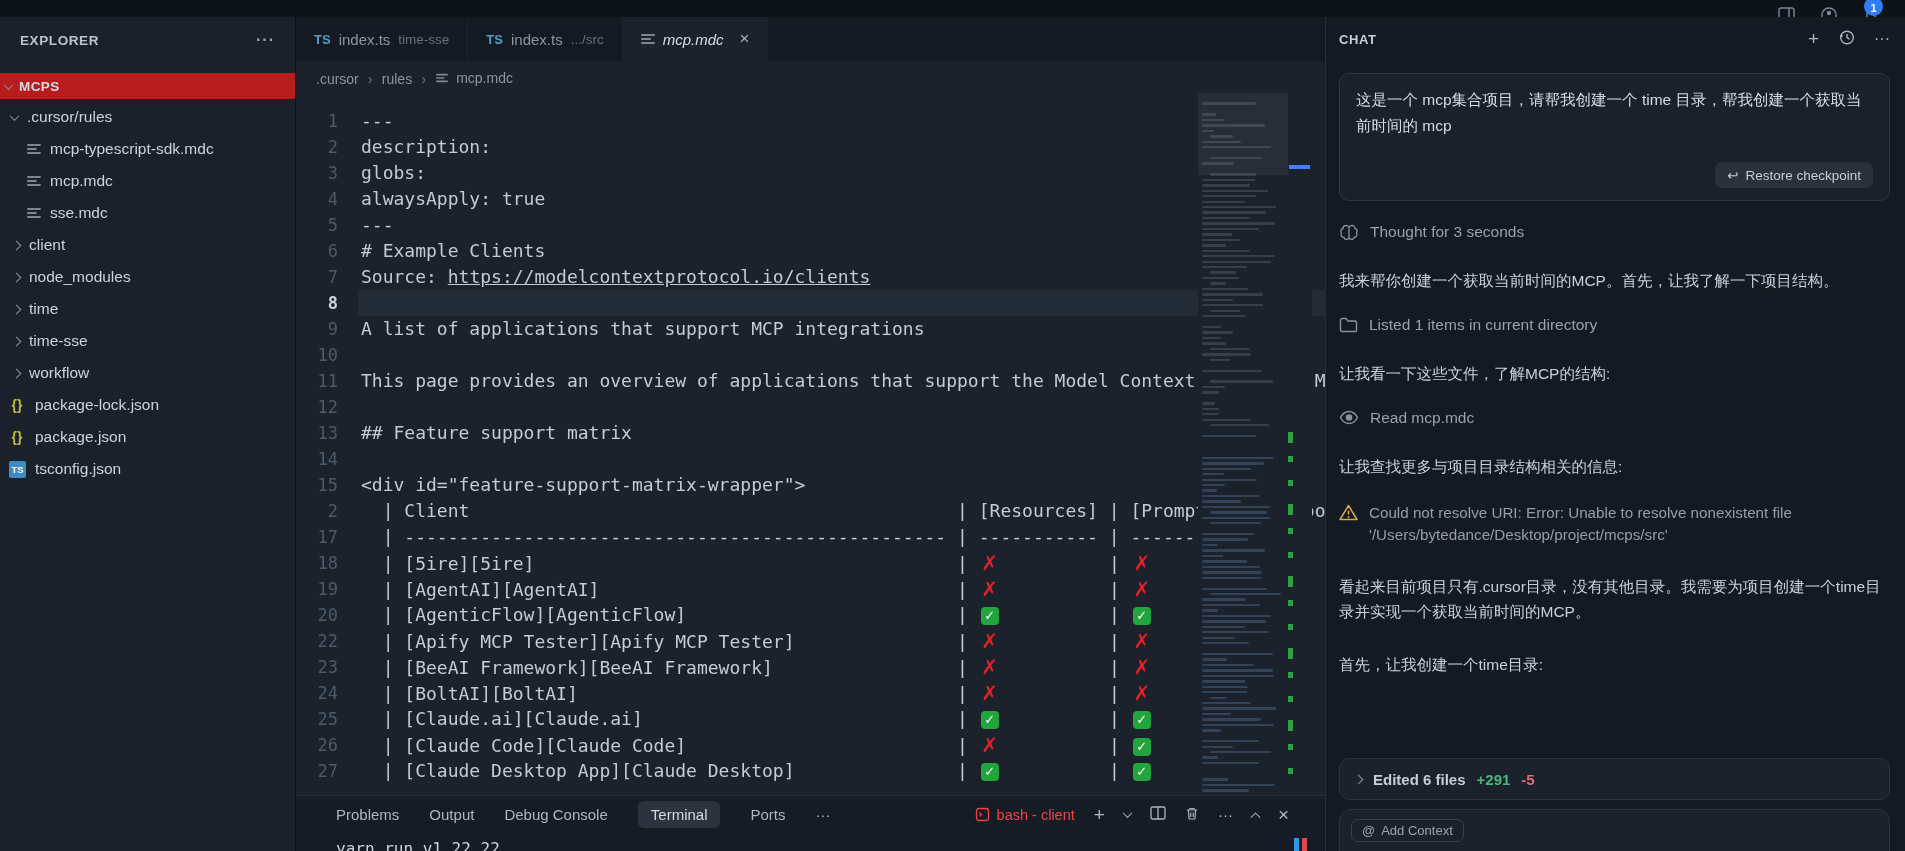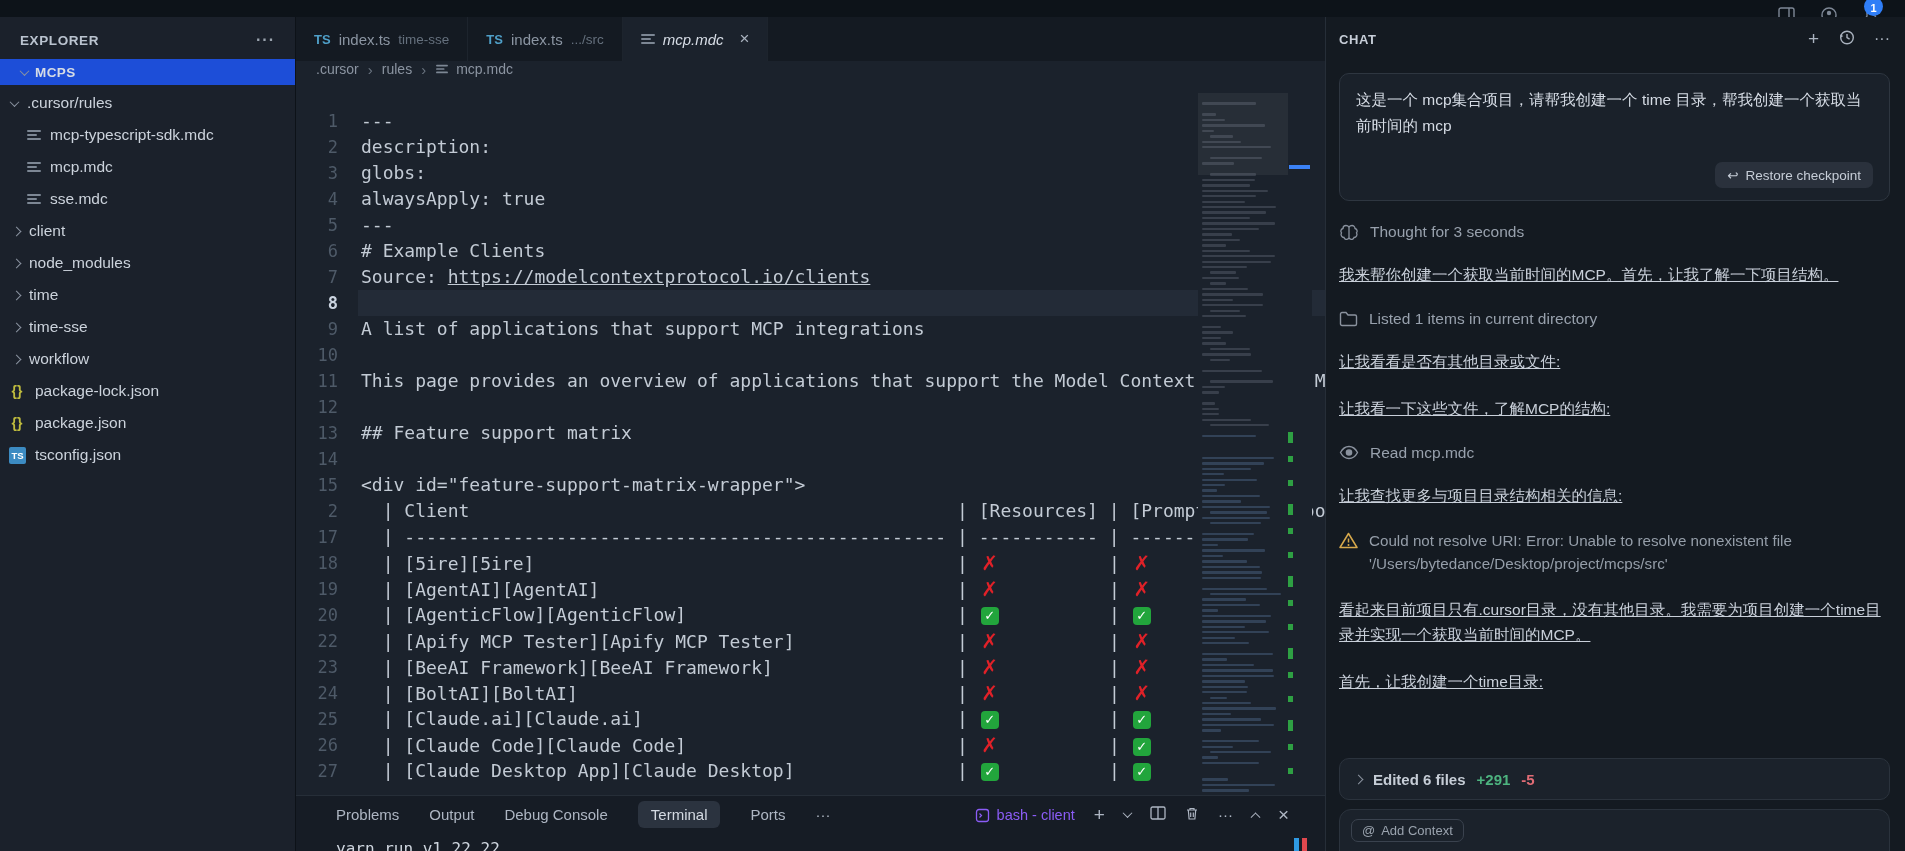--- a/index.html
+++ b/index.html
@@ -16,22 +16,22 @@
               background:#2f7ef7; color:#fff; font-size:11px; font-weight:bold; text-align:center;
               line-height:22px; }
 
   .app-row { display:flex; height:834px; }
 
   
   .sidebar { width:295px; flex:none; background:#1b212b; padding-top:10px; position:relative; }
   .s-header { height:26px; display:flex; align-items:center; padding:0 20px 0 20px;
               color:#bac3cf; font-size:13.5px; font-weight:bold; letter-spacing:.6px; }
   .s-header .more { margin-left:auto; color:#9aa3ae; font-size:16px; letter-spacing:1px; cursor:default; }
-  .s-root { height:26px; margin-top:6px; background:#1d4ed8; display:flex; align-items:center;
-            padding-left:21px; gap:7px; color:#d6dce5; font-size:13.5px; font-weight:bold; letter-spacing:.4px;}
+  .s-root { height:26px; margin-top:20px; background:#b91c1c; display:flex; align-items:center;
+            padding-left:5px; gap:7px; color:#d6dce5; font-size:13.5px; font-weight:bold; letter-spacing:.4px;}
   .tree { margin-top:2px; }
   .t-item { height:32px; display:flex; align-items:center; gap:9px; font-size:15.5px; color:#ccd3dc; }
   .ico-lines { width:14px; height:12px; position:relative; flex:none; }
   .ico-lines i { position:absolute; left:0; height:2px; background:#7d8794; border-radius:1px; display:block;}
   .ico-lines i:nth-child(1){ top:1px; width:14px;} .ico-lines i:nth-child(2){ top:5px; width:10px;}
   .ico-lines i:nth-child(3){ top:9px; width:14px;}
   .ico-braces { color:#c0bd3e; font-weight:bold; font-size:14px; width:18px; text-align:center; flex:none;}
   .ico-ts { width:17px; height:17px; background:#3c8bc2; color:#fff; font-size:9.5px; font-weight:bold;
             display:flex; align-items:center; justify-content:center; border-radius:2px; flex:none;}
   .chv { width:7px; height:7px; border-right:1.7px solid #8a93a0; border-bottom:1.7px solid #8a93a0;
@@ -42,21 +42,21 @@
   
   .main-col { flex:1; display:flex; flex-direction:column; min-width:0; border-left:1px solid #0d1218; }
   .tabbar { height:44px; background:#141a22; display:flex; flex:none; }
   .tab { display:flex; align-items:center; gap:8px; padding:0 18px; border-right:1px solid #1d242d;
          font-size:15px; color:#8b95a2; cursor:default; }
   .tab .tsic { color:#4f9fc8; font-weight:bold; font-size:13px; }
   .tab .dir { color:#65707d; font-size:13.5px; }
   .tab.active { background:#1b222c; color:#d8dee7; }
   .tab.active .fname { font-style:italic; }
   .tab .close { margin-left:8px; color:#aab3bf; font-size:17px; }
-  .breadcrumb { height:26px; background:#1b222c; display:flex; align-items:flex-start; gap:9px;
+  .breadcrumb { height:26px; background:#1b222c; display:flex; align-items:flex-end; gap:9px;
                 padding-left:20px; font-size:14px; color:#8b94a1; flex:none; }
   .breadcrumb .sep { color:#6a7480; font-size:15px; }
   .code-area { flex:1; position:relative; background:#1b222c; overflow:hidden;
                font-family:"DejaVu Sans Mono", monospace; }
   .lines { position:absolute; top:21px; left:0; right:0; }
   .line { height:26px; display:flex; white-space:pre; font-size:18px; line-height:26px; color:#c3cbd5; }
   .line .ln { width:42px; text-align:right; color:#4e5a68; flex:none; font-size:17px; }
   .line .lc { margin-left:23px; }
   .line.cur { background:linear-gradient(90deg, rgba(0,0,0,0) 0, rgba(0,0,0,0) 62px, #232b37 62px); }
   .line.cur .ln { color:#ccd5e1; font-weight:bold; }
@@ -74,21 +74,21 @@
   .ruler .cursor-mark { position:absolute; left:1px; right:2px; top:78px; height:4px; background:#3b82f6; }
   .ruler .gmark { position:absolute; left:0; width:5px; background:#2ea043; }
 
   
   .terminal { height:56px; flex:none; border-top:1px solid #262e38; background:#161c25; position:relative; }
   .t-tabs { height:37px; display:flex; align-items:center; padding-left:40px; gap:30px;
             font-size:15px; color:#aeb6c3; }
   .t-tab { cursor:default; }
   .t-tab.active { background:#2b333f; color:#d4dae2; border-radius:6px; padding:5px 13px; }
   .t-right { margin-left:auto; margin-right:36px; display:flex; align-items:center; gap:19px; color:#aeb6c3; }
-  .t-right .lbl { font-size:14.5px; color:#8b5cf6; display:flex; align-items:flex-end; gap:7px;}
+  .t-right .lbl { font-size:14.5px; color:#ef4444; display:flex; align-items:flex-start; gap:7px;}
   .t-right .plus { font-size:19px; }
   .t-content { margin:6px 0 0 40px; font-family:"DejaVu Sans Mono", monospace; font-size:16px;
                color:#ced5de; height:16px; overflow:hidden; }
   .t-marks { position:absolute; right:18px; bottom:0; display:flex; gap:3px; }
   .t-marks i { display:block; width:5px; height:13px; }
   .t-marks .b { background:#2f9ae3; } .t-marks .r { background:#e0484e; }
 
   
   .chat { width:580px; flex:none; background:#141a21; border-left:1px solid #262e38;
           display:flex; flex-direction:column; padding:0 15px 0 13px; overflow:hidden; }
@@ -98,21 +98,21 @@
   .c-hicons .plus { font-size:19px; }
   .c-body { flex:1; overflow:hidden; }
   .u-card { margin-top:12px; background:#1a212a; border:1px solid #2e3640; border-radius:10px;
             padding:13px 16px 12px 16px; }
   .u-card .txt { font-size:15.5px; line-height:1.65; color:#d5dbe4; }
   .u-card .btn-row { display:flex; justify-content:flex-end; margin-top:24px; }
   .restore-btn { background:#2a313c; border-radius:7px; padding:5px 12px; font-size:13.5px;
                  color:#c6cdd7; display:inline-flex; align-items:center; gap:7px; cursor:default; }
   .ct { margin-top:22px; display:flex; align-items:center; gap:11px; color:#98a1ad; font-size:15.5px; }
   .ct svg { flex:none; }
-  .cp { margin-top:22px; font-size:15.5px; line-height:1.6; color:#c9d0da;text-decoration:underline; }
+  .cp { margin-top:28px; font-size:15.5px; line-height:1.6; color:#c9d0da; }
   .cw { margin-top:22px; display:flex; gap:11px; color:#959ea9; font-size:15.2px; line-height:1.5; }
   .cw svg { flex:none; margin-top:2px; }
   .c-footer { flex:none; }
   .e-card { background:#1b222b; border:1px solid #2b333d; border-radius:10px; height:42px;
             display:flex; align-items:center; gap:11px; padding:0 15px; font-size:15px; }
   .e-card .lbl { color:#c6cdd6; font-weight:bold; }
   .e-card .add { color:#4db37f; font-weight:bold; } .e-card .del { color:#e06c75; font-weight:bold; }
   .in-card { margin-top:9px; margin-bottom:-30px; background:#1b222b; border:1px solid #2b333d;
              border-radius:12px; padding:9px 11px; height:72px; }
   .ctx-chip { display:inline-flex; align-items:center; gap:6px; border:1px solid #3a424e;
@@ -478,21 +478,20 @@
           </svg>
           <span>Thought for 3 seconds</span>
         </div>
         <div class="cp">我来帮你创建一个获取当前时间的MCP。首先，让我了解一下项目结构。</div>
         <div class="ct">
           <svg width="19" height="16" viewBox="0 0 19 16" stroke="#8a929e" fill="none" stroke-width="1.4">
             <path d="M1.5 3 a1.5 1.5 0 0 1 1.5-1.5 h4 l2 2.5 h7 a1.5 1.5 0 0 1 1.5 1.5 v7.5 a1.5 1.5 0 0 1-1.5 1.5 h-13 a1.5 1.5 0 0 1-1.5-1.5z"></path>
           </svg>
           <span>Listed 1 items in current directory</span>
         </div>
-        <div class="cp">让我看看是否有其他目录或文件:</div>
         <div class="cp">让我看一下这些文件，了解MCP的结构:</div>
         <div class="ct">
           <svg width="20" height="15" viewBox="0 0 20 15" stroke="#8a929e" fill="none" stroke-width="1.4">
             <path d="M1.5 7.5 C4 2.8 8 1.5 10 1.5 s6 1.3 8.5 6 C16 12.2 12 13.5 10 13.5 s-6-1.3-8.5-6z"></path>
             <circle cx="10" cy="7.5" r="2.6" fill="#8a929e"></circle>
           </svg>
           <span>Read mcp.mdc</span>
         </div>
         <div class="cp">让我查找更多与项目目录结构相关的信息:</div>
         <div class="cw">

